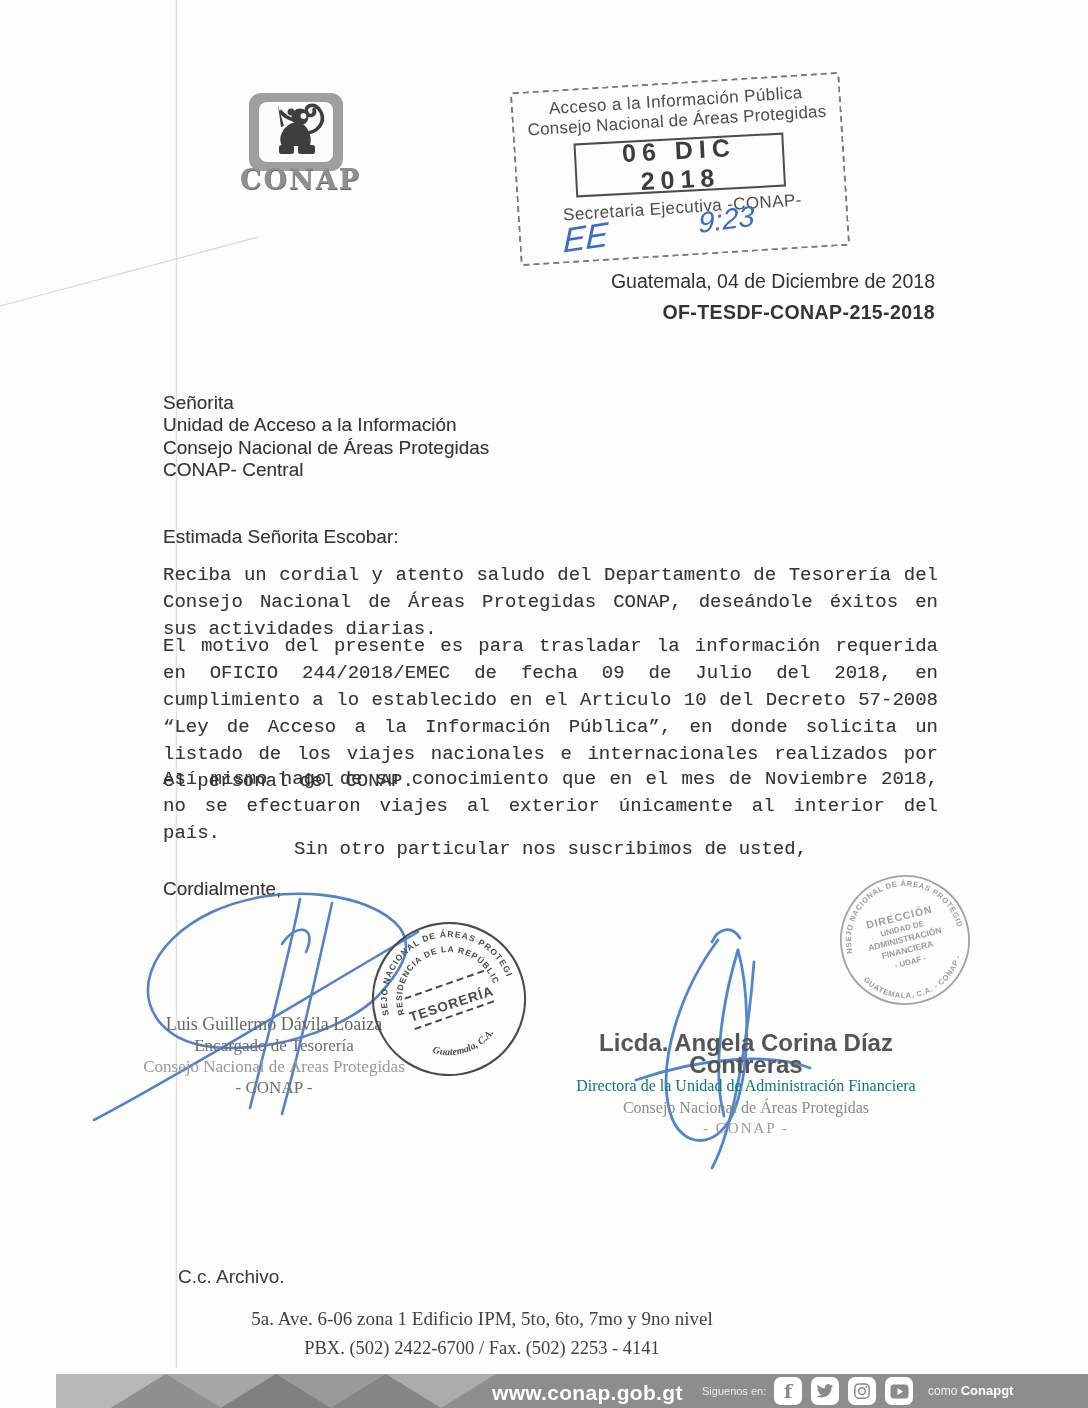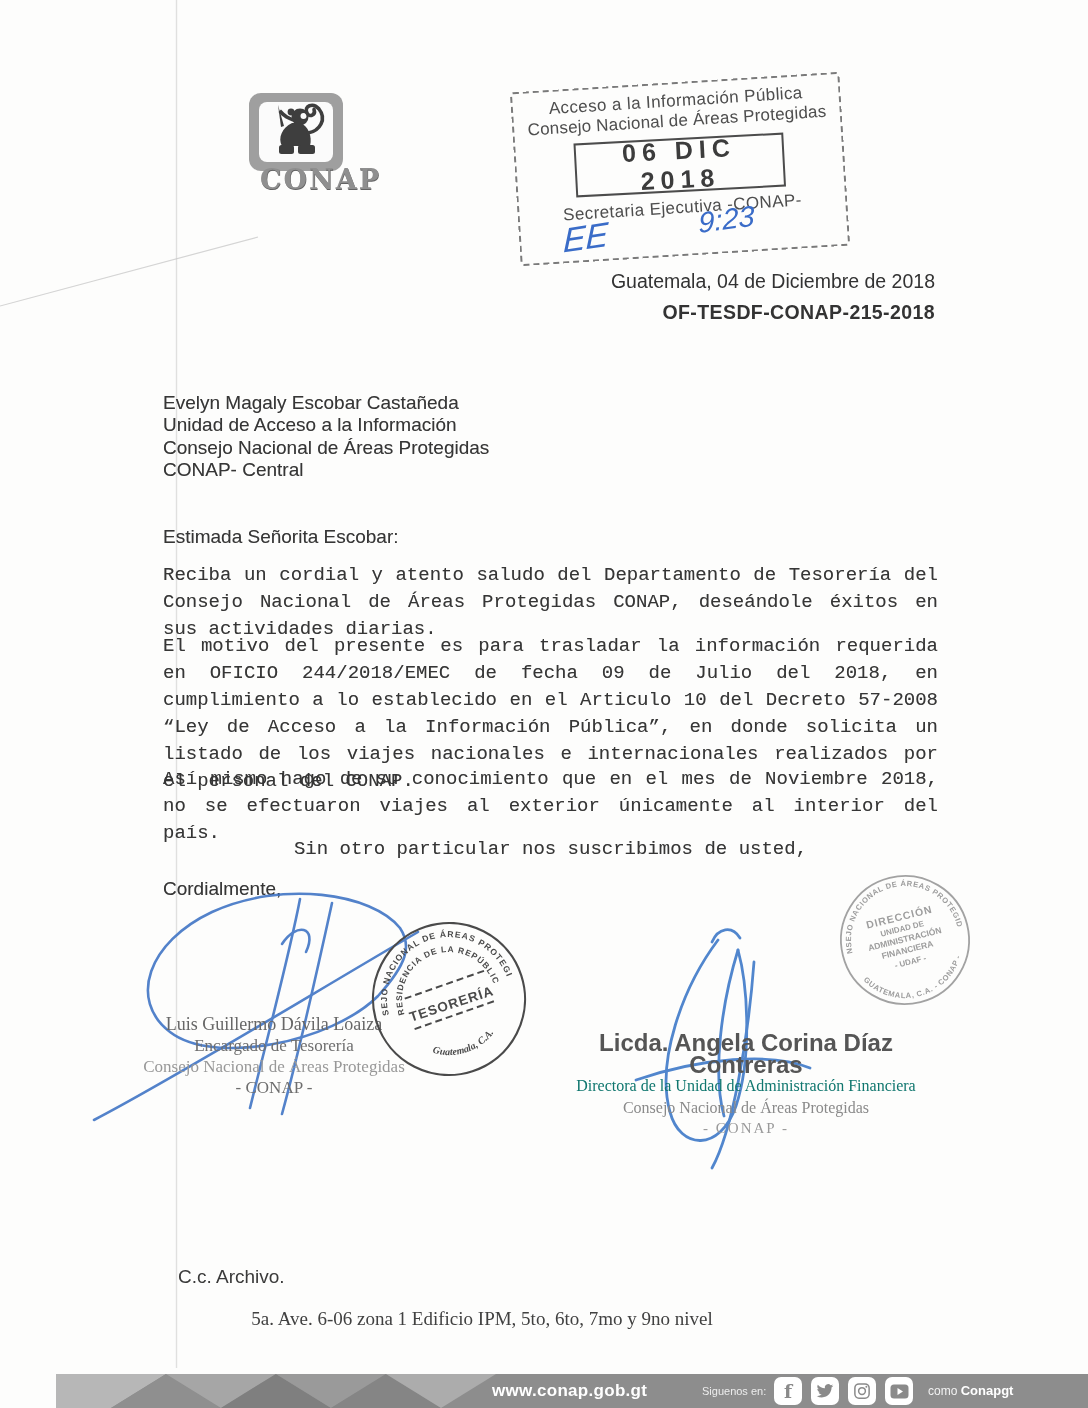--- a/index.html
+++ b/index.html
@@ -7,21 +7,21 @@
     position:relative;width:1088px;height:1408px;margin:0 auto;
     background:#fdfdfc;overflow:hidden;
     font-family:"Liberation Sans",sans-serif;color:#383838;
   }
   .abs{position:absolute;}
   
   .logo-wrap{left:248px;top:92px;width:100px;text-align:center;}
   .logo-wordmark{
     left:240px;top:164px;width:116px;text-align:center;
     font-family:"DejaVu Serif",serif;font-weight:bold;font-size:27px;
-    color:#8f8f8f;letter-spacing:2px;text-shadow:0.6px 0.6px 0 #636363;margin-left:20px;
+    color:#8f8f8f;letter-spacing:2px;text-shadow:0.6px 0.6px 0 #636363;
   }
   
   .stamp{
     left:515px;top:82px;width:326px;height:170px;
     border:2px dashed #7a7a7a;border-radius:3px;
     transform:rotate(-3.6deg);transform-origin:center;
     text-align:center;color:#4e4e4e;
   }
   .stamp-l1{margin-top:7px;font-size:17px;letter-spacing:.4px;}
   .stamp-l2{font-size:17px;letter-spacing:.2px;}
@@ -59,21 +59,21 @@
   .sig-right .t2{font-size:16px;color:#8a8a8a;}
   .sig-right .t3{font-size:15px;color:#9a9a9a;letter-spacing:2px;}
   
   .cc{left:178px;top:1266px;font-size:19px;color:#3a3a3a;}
   .footer-addr{left:0;width:964px;text-align:center;font-family:"Liberation Serif",serif;color:#414141;}
   .fa1{top:1308px;font-size:19px;}
   .fa2{top:1338px;font-size:18.5px;}
   
   .bar{left:56px;top:1374px;width:1032px;height:34px;background:#8d8d8d;}
   .bar-content{position:absolute;left:0;top:0;width:100%;height:100%;display:flex;align-items:center;}
-  .bar-web{position:absolute;left:436px;top:7px;color:#fff;font-weight:bold;font-size:17px;letter-spacing:.3px;}
+  .bar-web{position:absolute;left:436px;top:7px;color:#fff;font-weight:bold;font-size:21px;letter-spacing:.3px;}
   .bar-follow{position:absolute;left:646px;top:11px;color:#ededed;font-size:11px;}
   .bar-icons{position:absolute;left:718px;top:3px;display:flex;gap:9px;}
   .sq{width:28px;height:28px;background:#fff;border-radius:7px;display:flex;align-items:center;justify-content:center;}
   .fb-glyph{color:#8a8a8a;font-weight:bold;font-size:19px;font-family:"DejaVu Serif",serif;}
   .bar-handle{position:absolute;left:872px;top:9px;color:#f2f2f2;font-size:12px;}
   .bar-handle b{font-size:13px;color:#fff;}
   svg{display:block;}
   .overlay{pointer-events:none;}
 </style>
 </head>
@@ -115,21 +115,21 @@
     <div class="abs hand hand-initials">EE</div>
     <div class="abs hand hand-time">9:23</div>
   </div>
 
   <div class="abs dateblock">
     <div>Guatemala, 04 de Diciembre de 2018</div>
     <div class="ref">OF-TESDF-CONAP-215-2018</div>
   </div>
 
   <div class="abs txt recipient">
-    <div>Evelyn Magaly Escobar Castañeda</div>
+    <div>Señorita</div>
     <div>Unidad de Acceso a la Información</div>
     <div>Consejo Nacional de Áreas Protegidas</div>
     <div>CONAP- Central</div>
   </div>
 
   <div class="abs txt salutation">Estimada Señorita Escobar:</div>
 
   <p class="abs txt para p1">Reciba un cordial y atento saludo del Departamento de Tesorería del Consejo Nacional de Áreas Protegidas CONAP, deseándole éxitos en sus actividades diarias.</p>
   <p class="abs txt para p2">El motivo del presente es para trasladar la información requerida en OFICIO 244/2018/EMEC de fecha 09 de Julio del 2018, en cumplimiento a lo establecido en el Articulo 10 del Decreto 57-2008 “Ley de Acceso a la Información Pública”, en donde solicita un listado de los viajes nacionales e internacionales realizados por el personal del CONAP.</p>
   <p class="abs txt para p3">Así mismo hago de su conocimiento que en el mes de Noviembre 2018, no se efectuaron viajes al exterior únicamente al interior del país.</p>
@@ -207,20 +207,21 @@
       <text x="70" y="95" text-anchor="middle" font-size="8">- UDAF -</text>
       <text font-size="7.6" letter-spacing="0.6">
         <textPath href="#tp-u2" startOffset="50%" text-anchor="middle">GUATEMALA, C.A.  - CONAP -</textPath>
       </text>
     </g>
   </svg>
 
   <div class="abs cc">C.c. Archivo.</div>
 
   <div class="abs footer-addr fa1">5a. Ave. 6-06 zona 1 Edificio  IPM, 5to, 6to, 7mo y 9no  nivel</div>
+  <div class="abs footer-addr fa2">PBX. (502) 2422-6700 /  Fax. (502) 2253 - 4141</div>
 
   <div class="abs bar">
     <svg width="440" height="34" viewBox="0 0 440 34" style="position:absolute;left:0;top:0;">
       <polygon points="0,0 110,0 55,34 0,34" fill="#b7b7b7"></polygon>
       <polygon points="110,0 55,34 165,34" fill="#8f8f8f"></polygon>
       <polygon points="110,0 220,0 165,34" fill="#a6a6a6"></polygon>
       <polygon points="220,0 165,34 275,34" fill="#7f7f7f"></polygon>
       <polygon points="220,0 330,0 275,34" fill="#9a9a9a"></polygon>
       <polygon points="330,0 275,34 385,34" fill="#858585"></polygon>
       <polygon points="330,0 440,0 385,34" fill="#acacac"></polygon>

